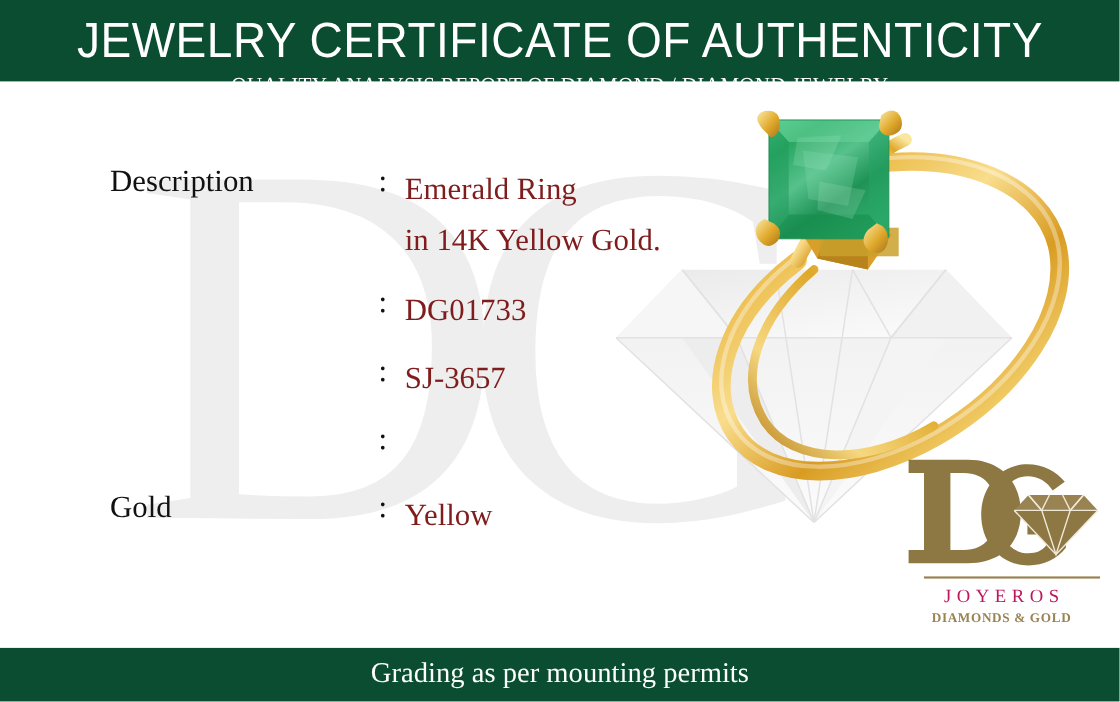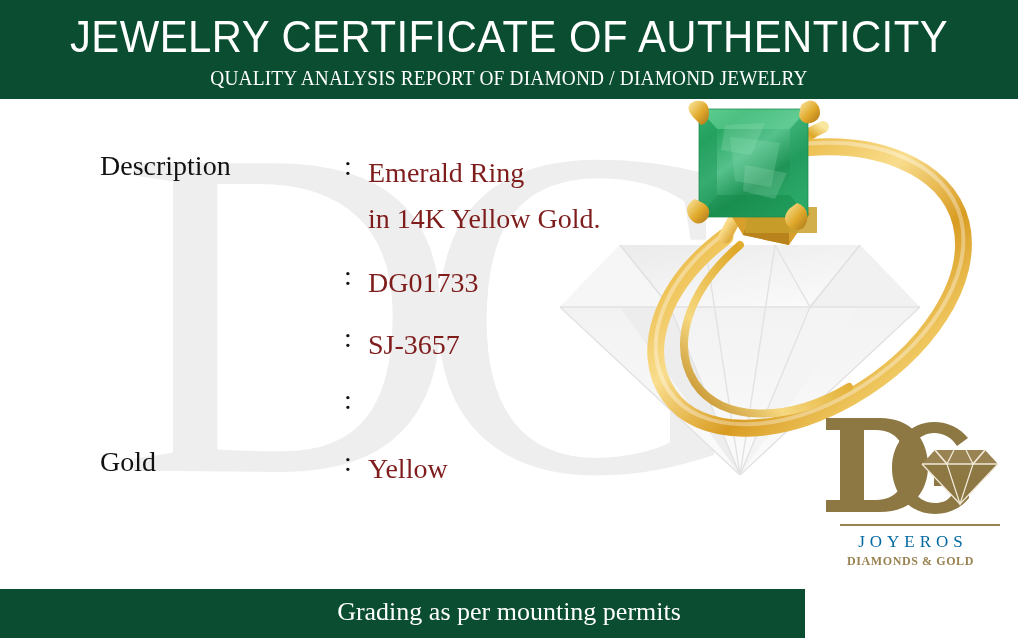--- a/index.html
+++ b/index.html
@@ -14,21 +14,21 @@
     background: #ffffff;
     overflow: hidden;
     font-family: "Liberation Serif", "DejaVu Serif", serif;
   }
 
   
   .header-band {
     position: absolute;
     left: 0; top: 0;
     width: 1018px;
-    height: 99px;
+    height: 74px;
     background: #0a4d30;
     z-index: 30;
   }
   .header-title {
     position: absolute;
     left: 0; top: 13px;
     width: 1018px;
     text-align: center;
     color: #ffffff;
     font-family: "Liberation Sans", "DejaVu Sans", sans-serif;
@@ -153,21 +153,21 @@
     width: 160px;
     height: 1.5px;
     background: #9a8352;
   }
   .logo-joyeros {
     position: absolute;
     left: 0;
     top: 124px;
     width: 185px;
     text-align: center;
-    color: #0369a1;
+    color: #be185d;
     font-size: 17px;
     font-weight: 400;
     letter-spacing: 5px;
     text-indent: 5px;
     white-space: nowrap;
   }
   .logo-tagline {
     position: absolute;
     left: 0;
     top: 146px;
@@ -178,21 +178,21 @@
     font-weight: bold;
     letter-spacing: 0.6px;
     white-space: nowrap;
   }
 
   
   .footer-band {
     position: absolute;
     left: 0;
     top: 589px;
-    width: 805px;
+    width: 1018px;
     height: 49px;
     background: #0a4d30;
     z-index: 30;
   }
   .footer-text {
     position: absolute;
     left: 0; top: 8px;
     width: 1018px;
     text-align: center;
     color: #ffffff;

